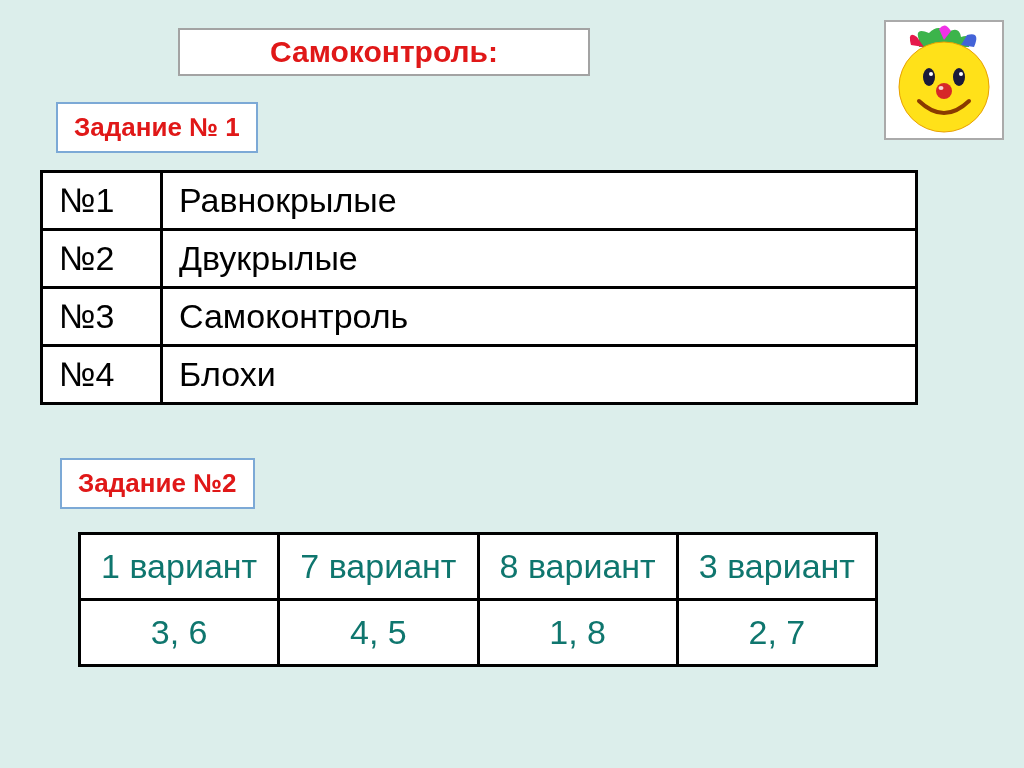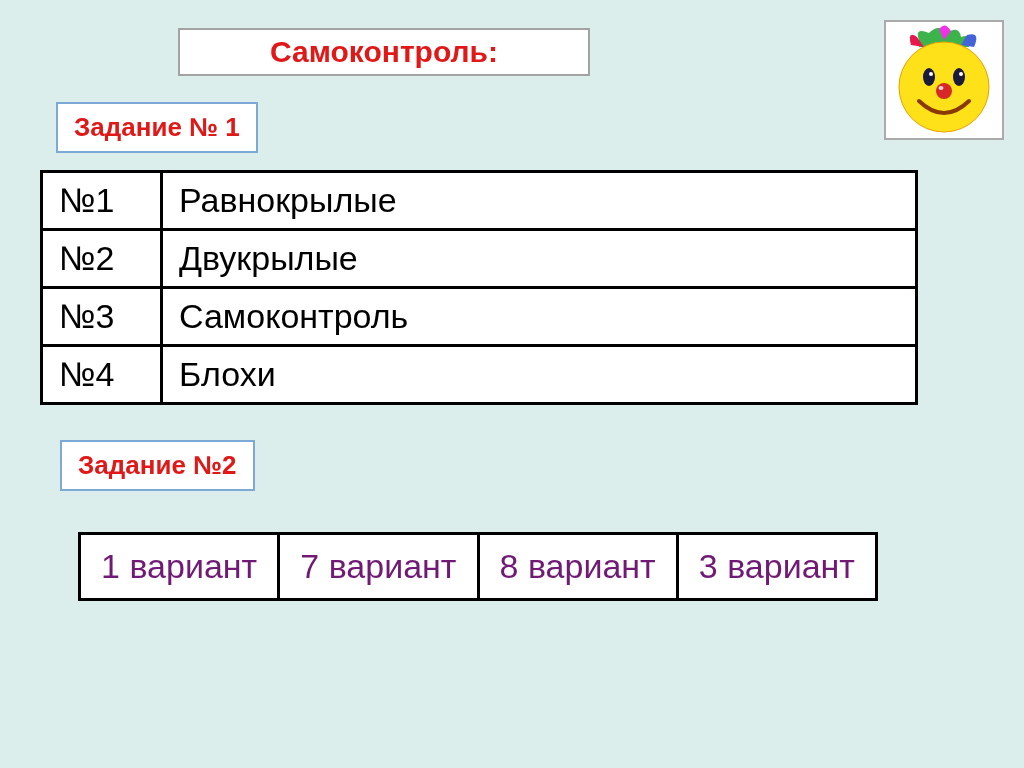--- a/index.html
+++ b/index.html
@@ -44,21 +44,21 @@
   .task-label {
     position: absolute;
     background: #fff;
     border: 2px solid #7ca9d6;
     padding: 8px 16px;
     color: #e01818;
     font-size: 26px;
     font-weight: bold;
   }
   .task1-label { top: 102px; left: 56px; }
-  .task2-label { top: 440px; left: 60px; }
+  .task2-label { top: 458px; left: 60px; }
   .table1 {
     position: absolute;
     top: 170px;
     left: 40px;
     border-collapse: collapse;
     background: #fff;
     width: 878px;
   }
   .table1 td {
     border: 3px solid #000;
@@ -72,21 +72,21 @@
     top: 532px;
     left: 78px;
     border-collapse: collapse;
     background: #fff;
     width: 800px;
   }
   .table2 td {
     border: 3px solid #000;
     padding: 12px 8px;
     font-size: 34px;
-    color: #701a75;
+    color: #0f766e;
     text-align: center;
     width: 200px;
   }
 </style>
 </head>
 <body>
 
 <div class="title-box">
   <span class="title-text">Самоконтроль:</span>
 </div>
@@ -135,14 +135,20 @@
 <div class="task-label task2-label">Задание №2</div>
 
 <table class="table2">
   <tbody>
       <tr>
     <td>1 вариант</td>
     <td>7 вариант</td>
     <td>8 вариант</td>
     <td>3 вариант</td>
   </tr>
+  <tr>
+    <td>3, 6</td>
+    <td>4, 5</td>
+    <td>1, 8</td>
+    <td>2, 7</td>
+  </tr>
 </tbody>
   </table>
 
 </body></html>

